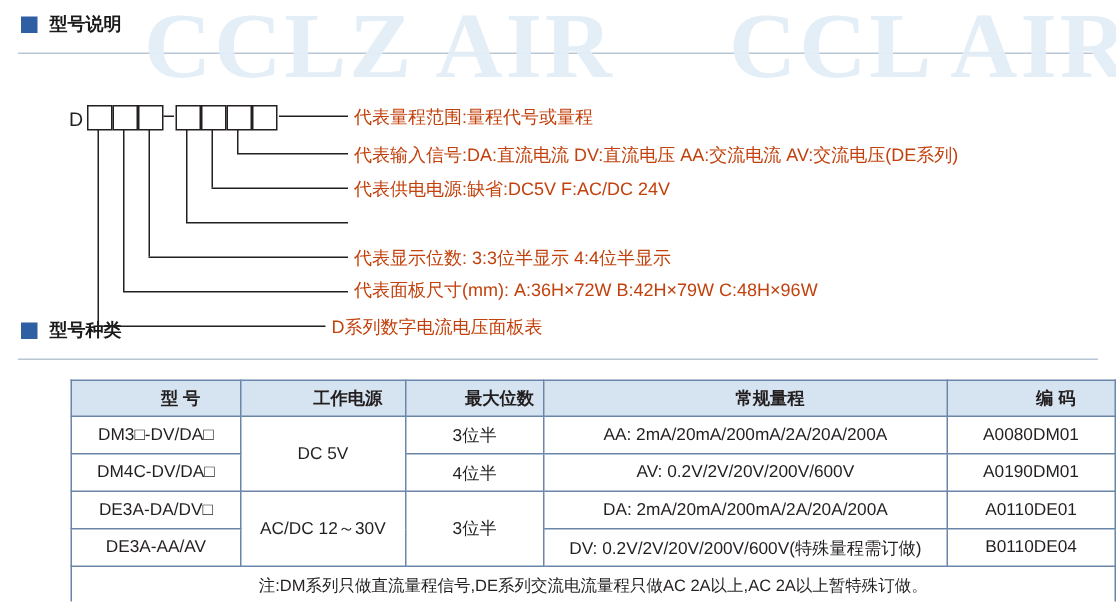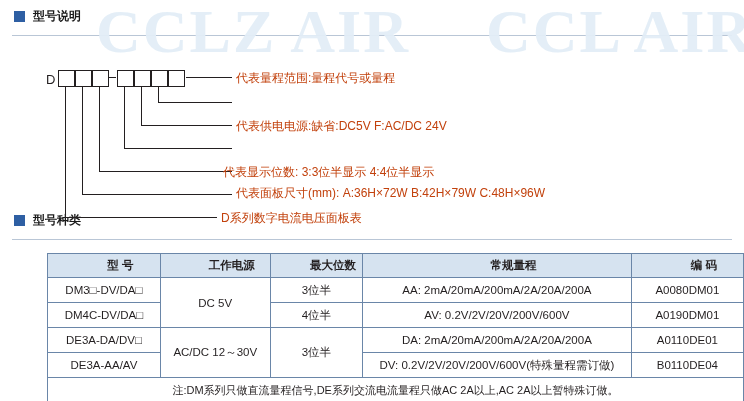--- a/index.html
+++ b/index.html
@@ -198,23 +198,24 @@
   <div class="vline" style="left:99px; top:52px; height:85px;"></div>
   <div class="hline" style="left:99px; top:137px; width:133px;"></div>
 
   <div class="vline" style="left:82px; top:52px; height:108px;"></div>
   <div class="hline" style="left:82px; top:160px; width:150px;"></div>
 
   <div class="vline" style="left:65px; top:52px; height:131px;"></div>
   <div class="hline" style="left:65px; top:183px; width:152px;"></div>
 
   <div class="note" style="left:236px; top:36px;">代表量程范围:量程代号或量程</div>
+  <div class="note" style="left:236px; top:61px;">代表输入信号:DA:直流电流   DV:直流电压   AA:交流电流   AV:交流电压(DE系列)</div>
   <div class="note" style="left:236px; top:84px;">代表供电电源:缺省:DC5V   F:AC/DC 24V</div>
   <div class="note" style="left:236px; top:107px;margin-top:44px;">代表面板尺寸(mm):  A:36H×72W   B:42H×79W   C:48H×96W</div>
-  <div class="note" style="left:223px; top:130px;">代表显示位数:  3:3位半显示   4:4位半显示</div>
+  <div class="note" style="left:236px; top:130px;">代表显示位数:  3:3位半显示   4:4位半显示</div>
   <div class="note" style="left:221px; top:176px;">D系列数字电流电压面板表</div>
 </div>
 
 <div class="section-head" id="sec2">
   <span class="bullet"></span>
   <span class="title">型号种类</span>
 </div>
 <div class="head-rule" id="rule2"></div>
 
 <div class="tbl-wrap">

